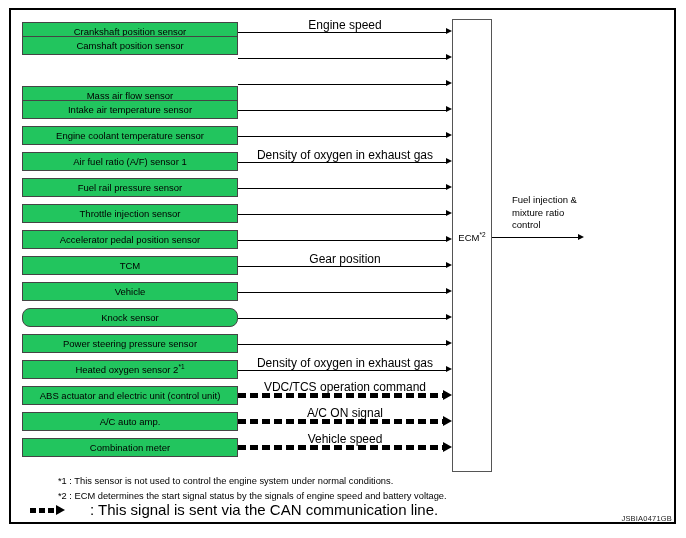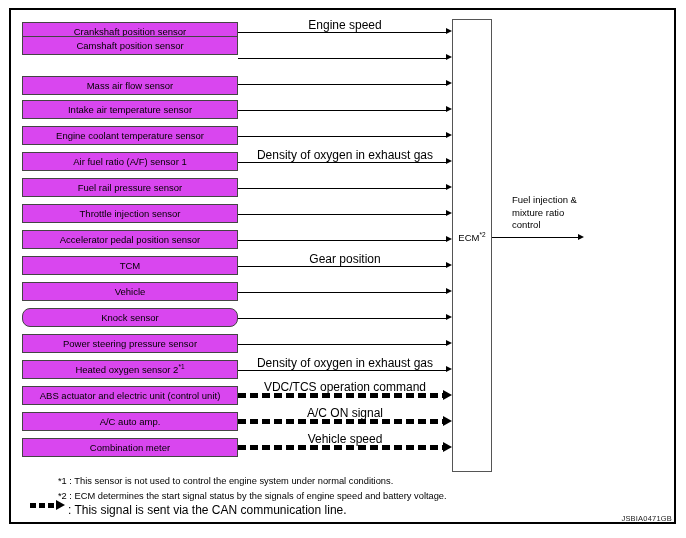--- a/index.html
+++ b/index.html
@@ -3,21 +3,21 @@
 <meta charset="utf-8">
 <style>
   html,body{margin:0;padding:0;background:#fff;}
   body{width:686px;height:538px;font-family:"Liberation Sans",sans-serif;color:#000;overflow:hidden;}
   #stage{position:relative;width:686px;height:538px;}
 
   .frame{position:absolute;left:9px;top:8px;width:667px;height:516px;border:2px solid #000;box-sizing:border-box;}
 
   
   .ibox{position:absolute;left:22px;width:216px;height:19px;border:1px solid #444;box-sizing:border-box;
-        display:flex;align-items:center;justify-content:center;background:#d946ef;}
+        display:flex;align-items:center;justify-content:center;background:#22c55e;}
   .ibox span{font-size:9.5px;line-height:1;white-space:nowrap;}
   .ibox span sup{font-size:6.5px;vertical-align:super;}
 
   
   .wire{position:absolute;left:238px;height:1px;background:#000;}
   .head{position:absolute;width:0;height:0;border-top:3.5px solid transparent;border-bottom:3.5px solid transparent;border-left:6px solid #000;}
 
   
   .canwire{position:absolute;left:238px;height:5px;
       background:repeating-linear-gradient(to right,#000 0px,#000 8px,#fff 8px,#fff 12px);}
@@ -36,21 +36,21 @@
   .outhead{position:absolute;left:578px;top:233.5px;}
   .outlabel{position:absolute;left:512px;top:194px;font-size:9.5px;line-height:12.5px;white-space:pre;}
   .injector{position:absolute;left:594px;top:222px;width:76px;height:31px;border:1px solid #555;box-sizing:border-box;
             display:flex;align-items:center;justify-content:center;background:#fff;}
   .injector span{font-size:9.5px;white-space:nowrap;}
 
   
   .notes{position:absolute;left:30px;top:474px;width:600px;}
   .note{font-size:9.3px;line-height:14.5px;white-space:nowrap;}
   .note.indent{padding-left:28px;}
-  .legendrow{display:flex;align-items:flex-start;font-size:12px;line-height:14.5px;white-space:nowrap;}
+  .legendrow{display:flex;align-items:center;font-size:15px;line-height:14.5px;white-space:nowrap;gap:22px;}
   .legend-glyph{position:relative;width:26px;height:5px;margin-right:2px;flex:none;
       background:repeating-linear-gradient(to right,#000 0px,#000 6px,#fff 6px,#fff 9px);}
   .legend-glyph::after{content:"";position:absolute;left:26px;top:-3px;width:0;height:0;
       border-top:5.5px solid transparent;border-bottom:5.5px solid transparent;border-left:9px solid #000;}
   .legend-text{margin-left:10px;}
 
   .docid{position:absolute;right:14px;top:514px;font-size:7.5px;letter-spacing:.2px;color:#222;}
 </style>
 </head>
 <body>
@@ -63,21 +63,21 @@
         <span>Crankshaft position sensor</span>
       </div>
       <div class="wire" style="top: 31.5px; width: 208px;"></div>
       <div class="head" style="left: 446px; top: 28px;"></div>
       <div class="siglabel" style="left: 238px; width: 214px; top: 17.5px;">Engine speed</div>
       <div class="ibox" style="top: 36px;">
         <span>Camshaft position sensor</span>
       </div>
       <div class="wire" style="top: 57.5px; width: 208px;"></div>
       <div class="head" style="left: 446px; top: 54px;"></div>
-      <div class="ibox" style="top: 76px;">
+      <div class="ibox" style="top: 86px;">
         <span>Mass air flow sensor</span>
       </div>
       <div class="wire" style="top: 83.5px; width: 208px;"></div>
       <div class="head" style="left: 446px; top: 80px;"></div>
       <div class="ibox" style="top: 100px;">
         <span>Intake air temperature sensor</span>
       </div>
       <div class="wire" style="top: 109.5px; width: 208px;"></div>
       <div class="head" style="left: 446px; top: 106px;"></div>
       <div class="ibox" style="top: 126px;">

